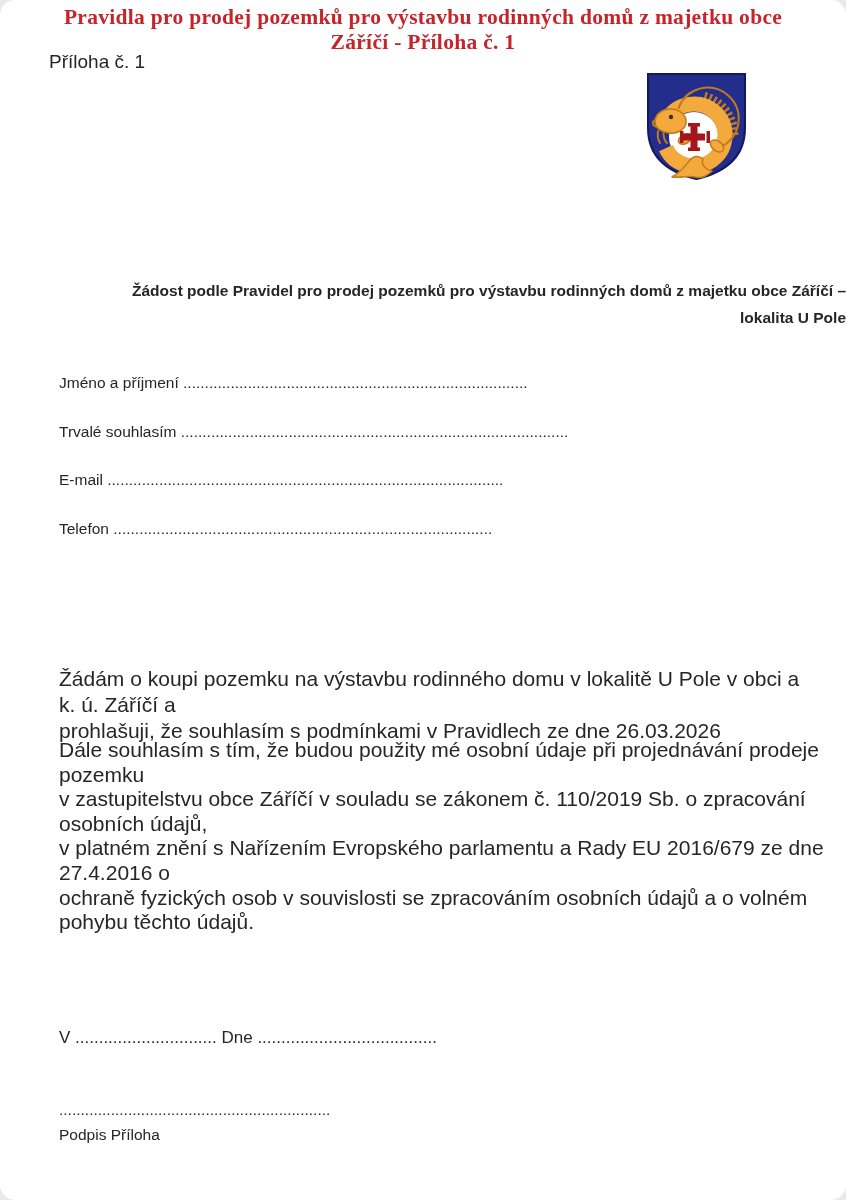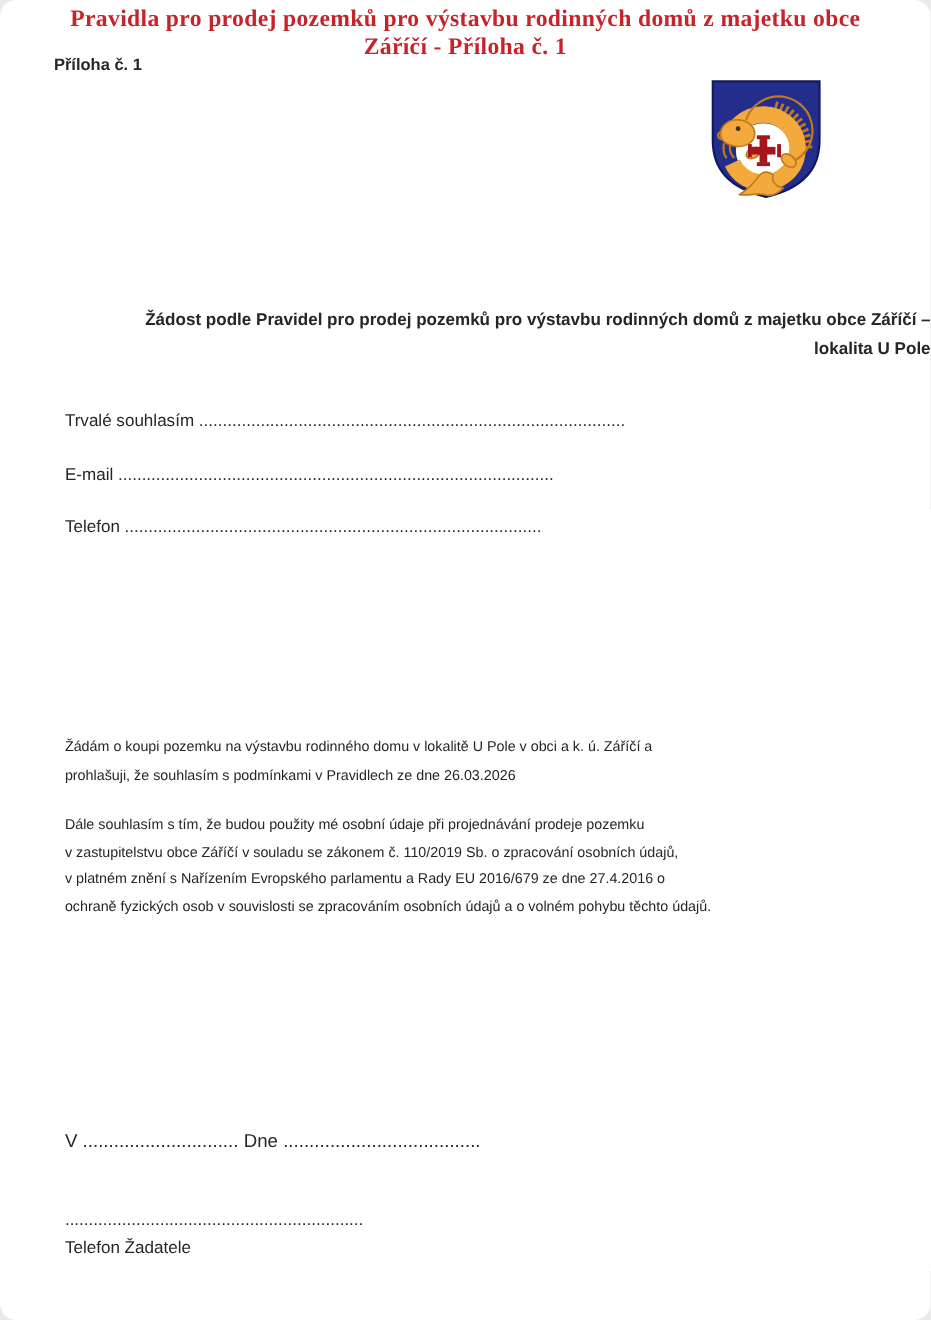--- a/index.html
+++ b/index.html
@@ -29,22 +29,22 @@
     font-weight: bold;
     font-size: 21.5px;
     line-height: 25px;
     color: var(--title-red, #c5242b);
     letter-spacing: 0.3px;
   }
   .attachment {
     position: absolute;
     top: 51px;
     left: 49px;
-    font-weight: bold;
-    font-size: 15px;
+    font-weight: normal;
+    font-size: 19px;
   }
   .crest {
     position: absolute;
     top: 72px;
     left: 645px;
     width: 103px;
     height: 110px;
   }
   .crest svg { display: block; width: 100%; height: 100%; }
   .shield { fill: var(--crest-blue, #232d8c); stroke: #13195e; stroke-width: 2; }
@@ -75,21 +75,21 @@
   .fields {
     position: absolute;
     top: 374px;
     left: 59px;
     font-size: 15.5px;
   }
   .fields .field-row { height: 48.6px; }
   .para {
     position: absolute;
     left: 59px;
-    font-size: 13px;
+    font-size: 21px;
   }
   .para1 { top: 666px; width: 745px; line-height: 26px; }
   .para2 { top: 738px; width: 780px; line-height: 24.6px; }
   .bold-fields {
     position: absolute;
     top: 858px;
     left: 59px;
     font-weight: bold;
     font-size: 15.5px;
   }
@@ -148,30 +148,31 @@
         <rect class="cross" x="35" y="59" width="3.5" height="12"></rect>
         <rect class="cross" x="61.5" y="59" width="3.5" height="12"></rect>
       </g>
     </svg>
   </div>
 
 
   <div class="subject">Žádost podle Pravidel pro prodej pozemků pro výstavbu rodinných domů z majetku obce Záříčí –<br>lokalita U Pole</div>
 
   <div class="fields">
+    <div class="field-row">Jméno a příjmení ................................................................................</div>
     <div class="field-row">Trvalé souhlasím ..........................................................................................</div>
     <div class="field-row">E-mail ............................................................................................</div>
     <div class="field-row">Telefon ........................................................................................</div>
   </div>
 
   <div class="para para1">Žádám o koupi pozemku na výstavbu rodinného domu v  lokalitě U Pole v obci a k. ú. Záříčí a<br>prohlašuji, že souhlasím s podmínkami v Pravidlech ze dne 26.03.2026</div>
 
   <div class="para para2">Dále souhlasím s tím, že budou použity mé osobní údaje při projednávání prodeje pozemku<br>v zastupitelstvu obce Záříčí v souladu se zákonem č. 110/2019 Sb. o zpracování osobních údajů,<br>v platném znění s Nařízením Evropského parlamentu a Rady  EU 2016/679 ze dne 27.4.2016 o<br>ochraně fyzických osob v souvislosti se zpracováním osobních údajů a o volném pohybu těchto údajů.</div>
 
 
   <div class="place-date">V .............................. Dne ......................................</div>
 
   <div class="signature">
     <div>...............................................................</div>
-    <div>Telefon Žadatele</div>
+    <div>Podpis Příloha</div>
   </div>
 
 </div>
 
 </body></html>

